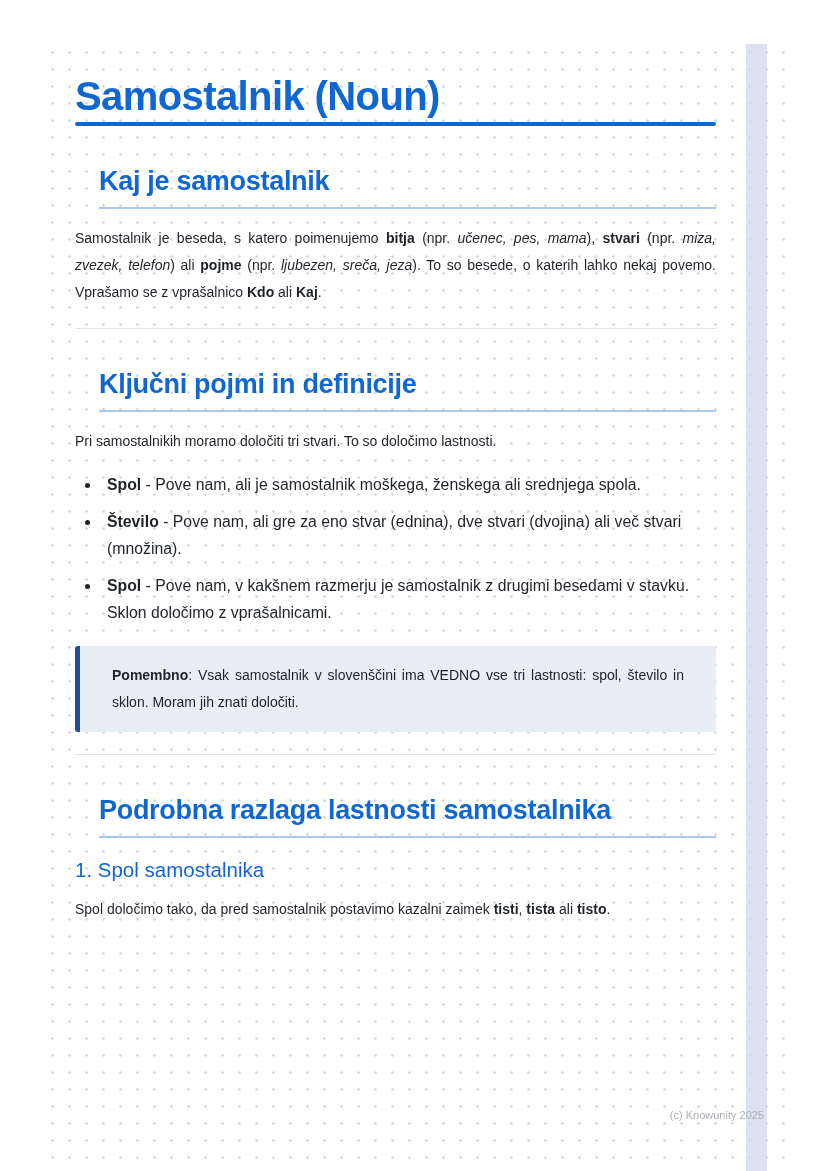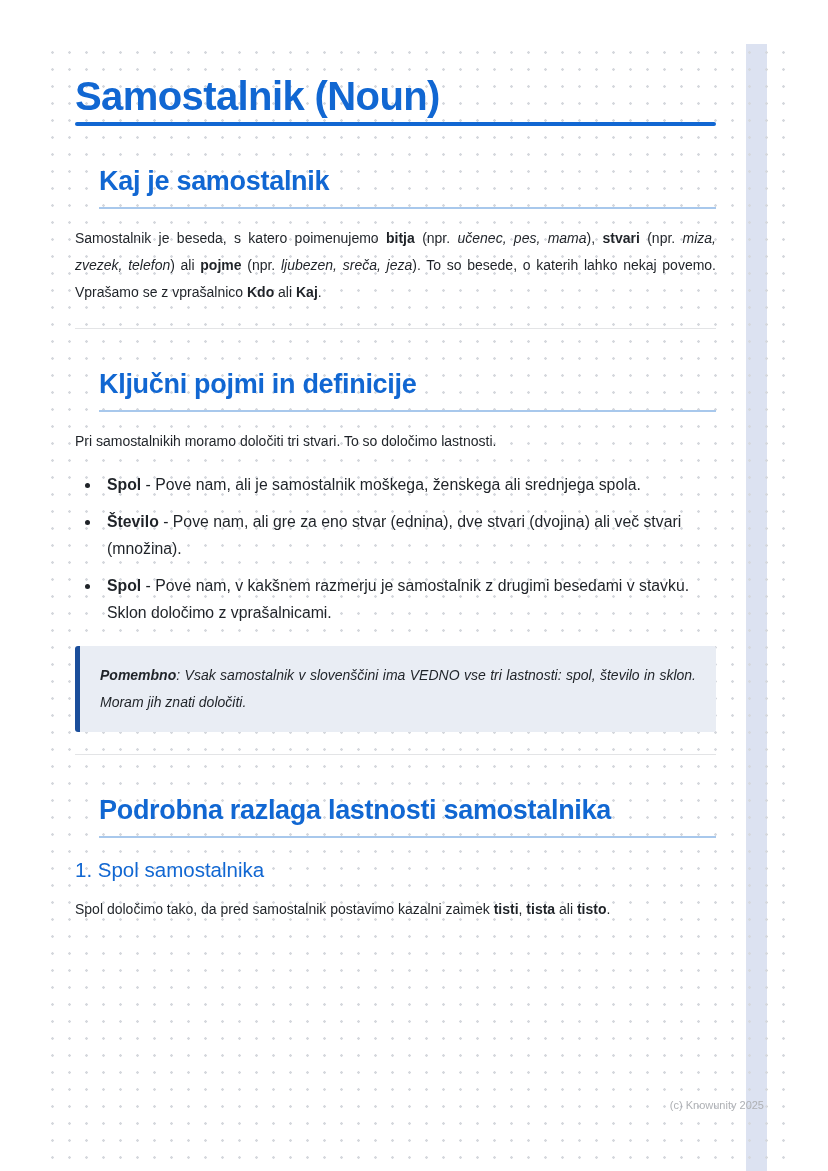--- a/index.html
+++ b/index.html
@@ -21,26 +21,26 @@
   .content{position:absolute;left:75px;top:74px;width:641px;}
   .doc-title{color:var(--accent);font-size:40px;line-height:1.1;font-weight:800;letter-spacing:-0.6px;margin-bottom:4px;}
   .title-rule{height:4px;background:var(--accent);margin-bottom:40px;border-radius:2px;}
   h2{color:var(--accent);font-size:27px;font-weight:800;letter-spacing:-0.3px;padding-bottom:10px;
      border-bottom:2px solid var(--underline);margin-bottom:16px;margin-left:24px;}
   h3{color:var(--accent);font-size:20.5px;font-weight:400;margin:20px 0 14px;}
   .para{font-size:14px;line-height:27px;text-align:justify;margin-bottom:15px;}
   .bullets{margin:16px 0 4px 8px;padding-left:18px;}
   .bullets li{font-size:15.8px;line-height:27px;margin-bottom:10px;padding-left:6px;text-align:left;}
   .callout{background:var(--callout_bg);border-left:5px solid var(--callout_border);
-           border-radius:3px;padding:16px 20px;margin:20px 0 6px;font-style:italic;}
+           border-radius:3px;padding:16px 32px;margin:20px 0 6px;}
   .callout .para{margin:0;}
   .divider{border:none;border-top:1px solid var(--divider);margin:22px 0 40px;}
   .b{font-weight:700;}
   .i{font-style:italic;}
-  .watermark{position:absolute;right:64px;bottom:60px;font-size:11px;color:var(--watermark);z-index:3;}
+  .watermark{position:absolute;right:64px;bottom:50px;font-size:11px;color:var(--watermark);z-index:3;}
   .band,.dots{z-index:0;} .content{z-index:2;}
 </style>
 </head>
 <body>
 
 <div class="page">
   <div class="band"></div>
   <div class="dots"></div>
 
   <main class="content">

